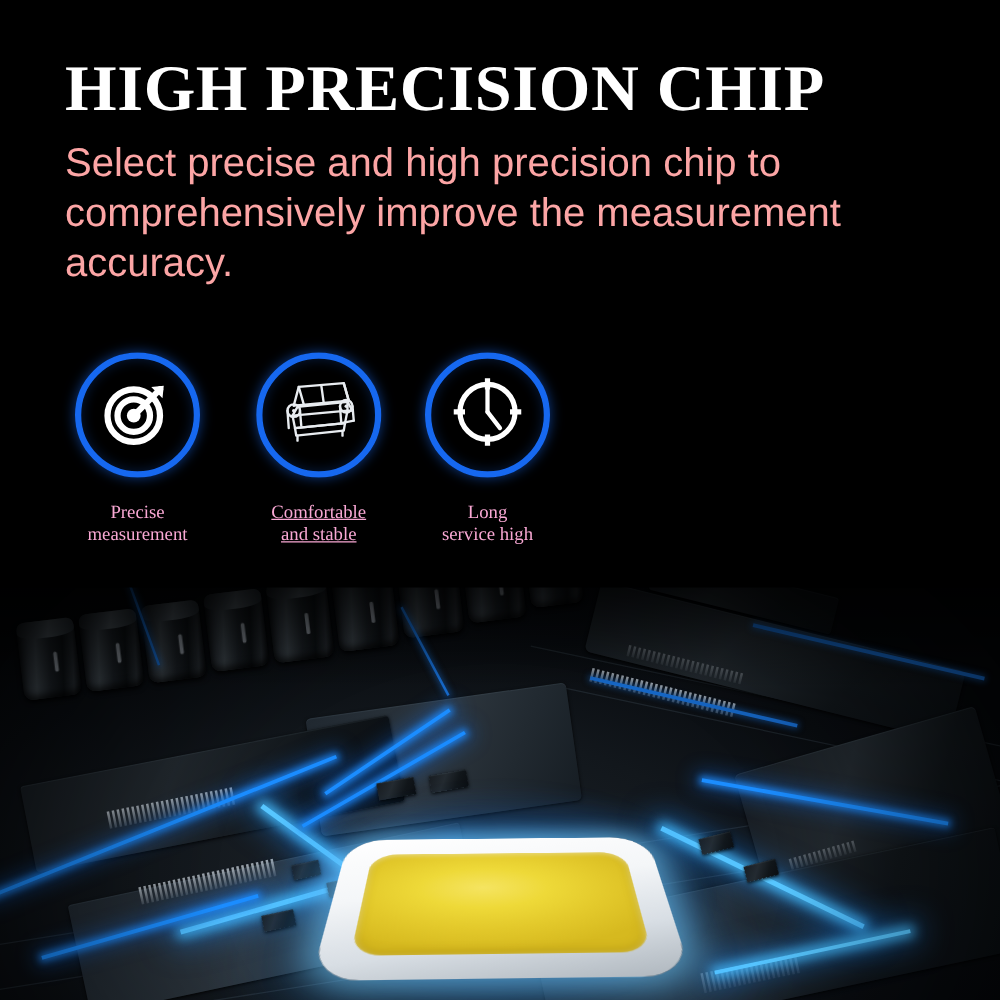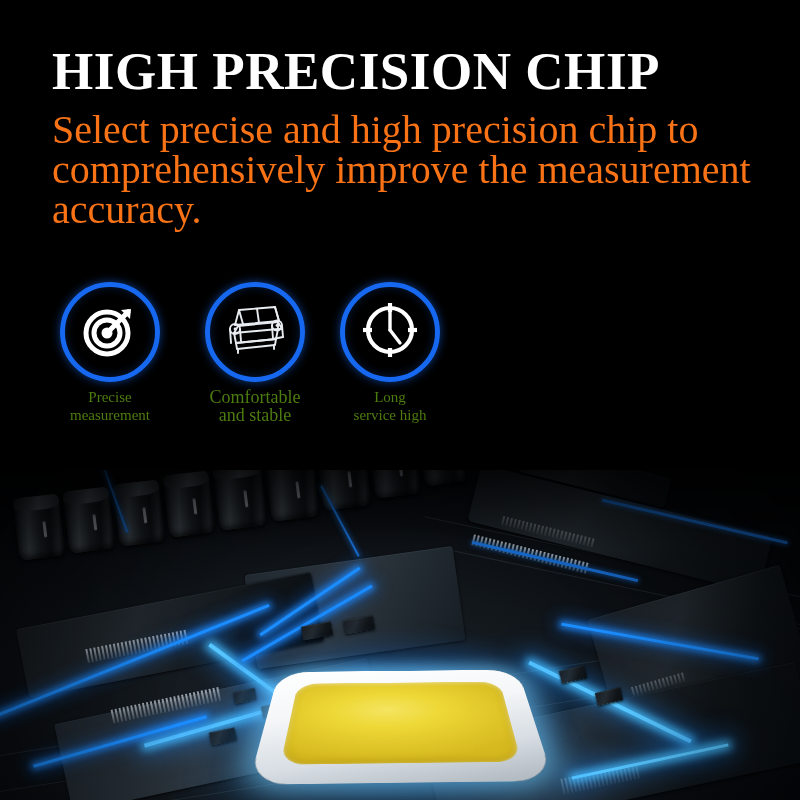--- a/index.html
+++ b/index.html
@@ -84,43 +84,43 @@
   
   .top-black{position:absolute;left:0;top:0;width:800px;height:470px;background:#000;z-index:50;}
   .headline{
     position:absolute;left:52px;top:44px;z-index:60;
     color:#ffffff;font-family:"Liberation Serif", serif;font-weight:700;
     font-size:52px;line-height:56px;letter-spacing:.5px;
     transform:scaleX(1.02);transform-origin:left center;white-space:nowrap;
   }
   .subhead{
     position:absolute;left:52px;top:110px;width:716px;z-index:60;
-    color:#f97316;font-family:Liberation Serif, serif;font-weight:400;
-    font-size:40px;line-height:40px;letter-spacing:0px;
+    color:#fca5a5;font-family:Liberation Sans, sans-serif;font-weight:400;
+    font-size:32px;line-height:40px;letter-spacing:0px;
   }
 
   
   .features{position:absolute;left:0;top:272px;width:800px;height:180px;z-index:60;}
   .feature{position:absolute;top:0;width:142px;text-align:center;}
   .feature .ring{
     position:relative;width:100px;height:100px;border-radius:50%;
     border:5px solid #1668f0;box-sizing:border-box;margin:10px auto 0;
     background:transparent;
     box-shadow:0 0 10px rgba(26,110,250,.55), inset 0 0 10px rgba(26,110,250,.25);
   }
   .feature .ico{position:absolute;left:50%;top:50%;transform:translate(-50%,-50%);}
   .feature .lbl{
-    margin-top:6px;color:#4d7c0f;font-family:"Liberation Serif", serif;
+    margin-top:19px;color:#f9a8d4;font-family:"Liberation Serif", serif;
     font-size:15.5px;line-height:18px;font-weight:400;white-space:pre-line;
   }
   #f1{left:39px;}
   #f2{left:184px;}
   #f3{left:319px;}
   #f1 .lbl{font-size:15px;}
-  #f2 .lbl{font-size:18px;}
+  #f2 .lbl{font-size:15px;text-decoration:underline;}
   #f3 .lbl{font-size:15px;}
 </style>
 </head>
 <body>
 
 <div id="page">
 
   <div class="board">
     <div class="board-base"></div>
 

